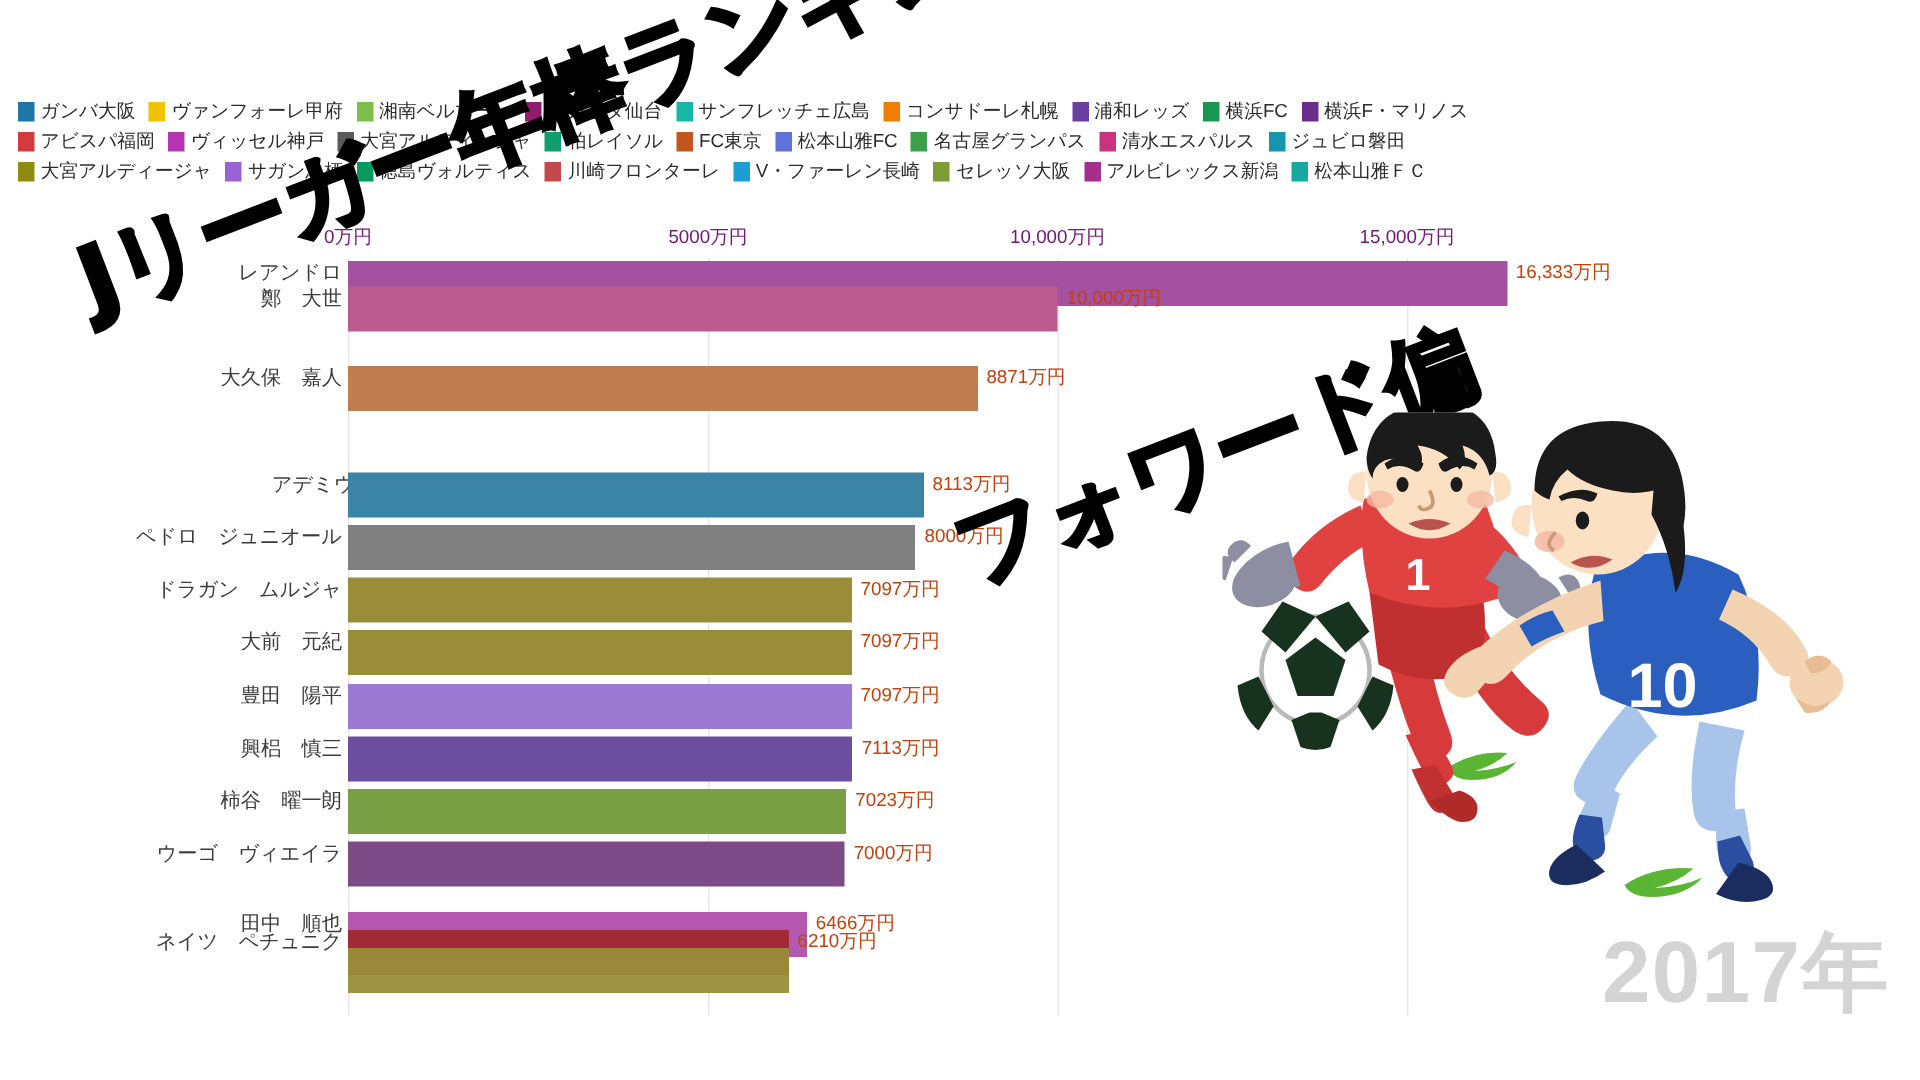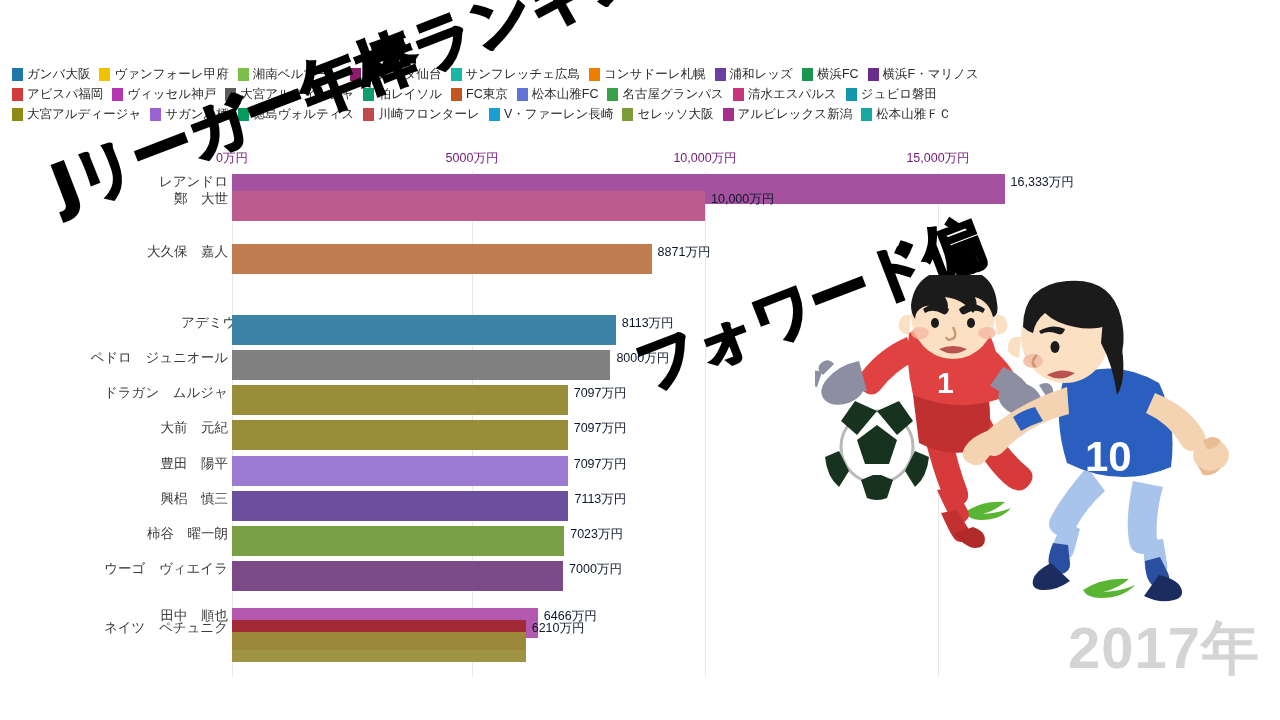--- a/index.html
+++ b/index.html
@@ -22,21 +22,21 @@
   #plot{position:absolute;left:0;top:150px;width:1280px;height:540px;}
   .axis-tick{position:absolute;top:0px;font-size:12.5px;color:#701a75;transform:translateX(-50%);white-space:nowrap;}
   .gridline{position:absolute;top:22px;width:1px;height:505px;background:#e8e8e8;}
 
   .bars{position:absolute;left:0;top:24px;width:1280px;height:500px;}
   .bar-row{position:absolute;left:0;width:1280px;height:16px;}
   .bar-name{position:absolute;right:1052px;top:50%;transform:translateY(-50%);
             font-size:13.5px;color:#3c3c3c;white-space:nowrap;text-align:right;}
   .bar-rect{position:absolute;left:232px;top:0;height:30px;}
   .bar-value{position:absolute;top:50%;transform:translateY(-50%);
-             font-size:12.5px;color:#0f172a;white-space:nowrap;padding-left:6px;}
+             font-size:12.5px;color:#c2410c;white-space:nowrap;padding-left:6px;}
 
   
   .ghost .bar-rect{opacity:.95;}
 
   
   #year{position:absolute;right:20px;bottom:32px;font-size:58px;font-weight:bold;
         color:#d4d4d4;letter-spacing:1px;font-family:"Liberation Sans",sans-serif;}
 
   
   .hand{position:absolute;color:#000;font-weight:bold;white-space:nowrap;

